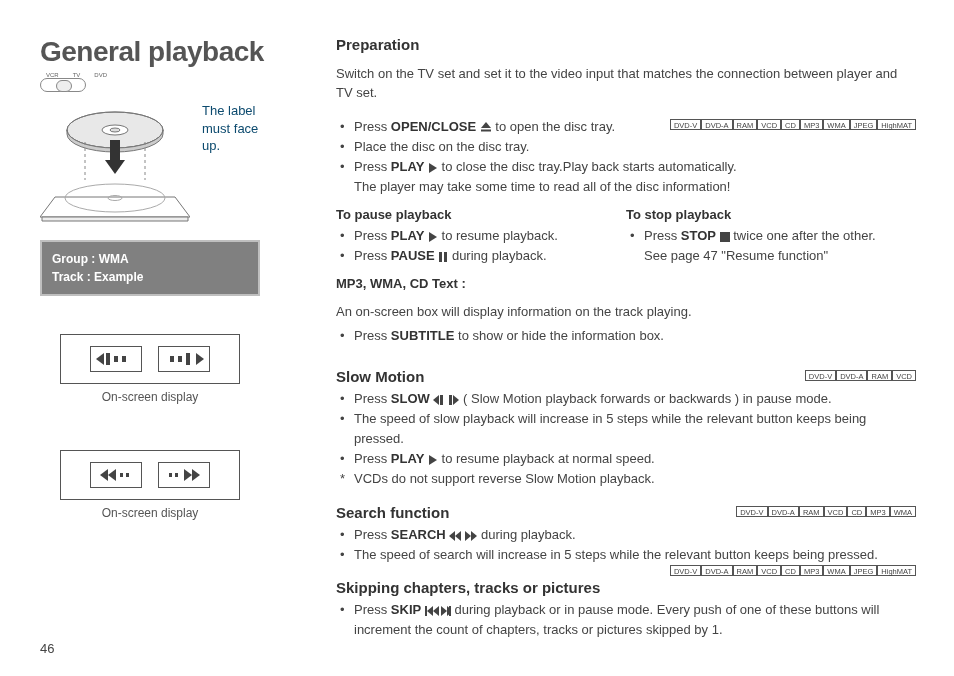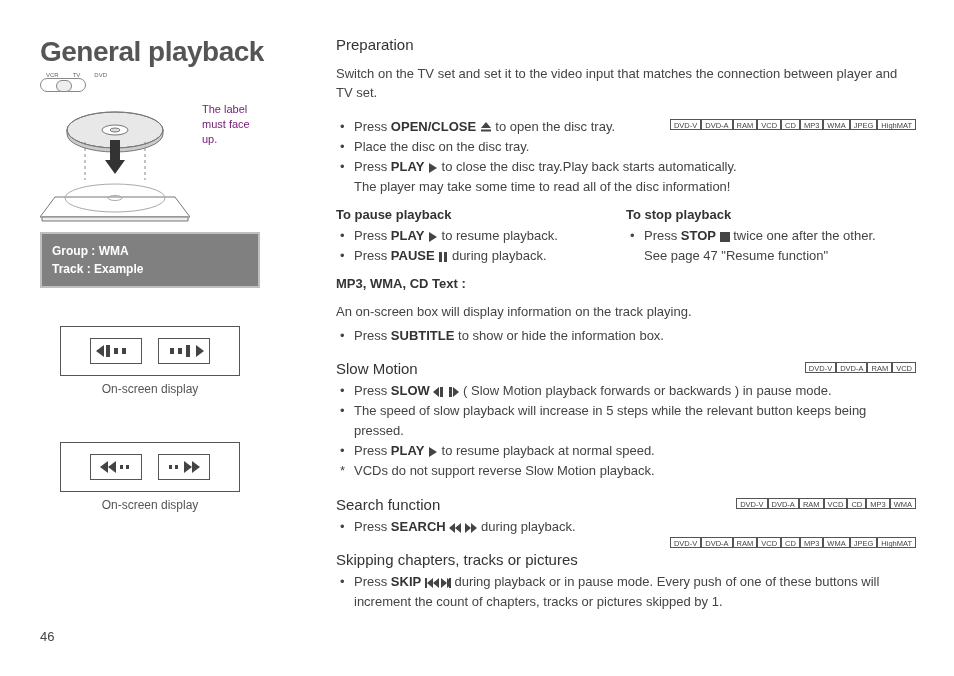--- a/index.html
+++ b/index.html
@@ -7,43 +7,43 @@
   .page { position: relative; width: 785px; height: 676px; padding: 30px 30px 20px 40px; }
   .col-left { position: absolute; left: 40px; top: 36px; width: 260px; }
   .col-right { position: absolute; left: 336px; top: 36px; width: 580px; }
   .title { font-size: 28px; font-weight: bold; color: #555; letter-spacing: -0.5px; }
   .switch { margin-top: 4px; display: flex; flex-direction: column; align-items: flex-start; gap: 0px; }
   .switch-labels { font-size: 6px; color: #666; display:flex; gap:14px; padding-left:6px;}
   .switch-body { width: 46px; height: 14px; border: 1px solid #888; border-radius: 9px; position: relative; background: #fff; }
   .switch-body::after { content:""; position:absolute; width:14px; height:10px; border:1px solid #888; border-radius:8px; top:1px; left:15px; background:#eee;}
   .disc-row { margin-top: 10px; display: flex; align-items: flex-start; gap: 12px; }
   .disc-fig { width: 150px; height: 120px; flex: 0 0 150px; }
-  .disc-caption { font-size: 11px; line-height: 1.35; color: #701a75; }
+  .disc-caption { font-size: 13px; line-height: 1.35; color: #0c4a6e; }
   .example-label { margin-top: 30px; font-size: 13px; color: #444; }
-  .osd-card { margin-top: 10px; width: 220px; background:#bfbfbf; padding: 2px; }
+  .osd-card { margin-top: 18px; width: 220px; background:#bfbfbf; padding: 2px; }
   .osd-inner { background:#808080; color:#fff; font-size:12px; font-weight:bold; padding:8px 10px; line-height:1.5; font-family: Arial, sans-serif;}
   .osd-block { margin-top: 38px; text-align: center; width: 220px; }
   .osd-box { width: 180px; height: 50px; border: 1.5px solid #555; margin: 0 auto; display:flex; align-items:center; justify-content:center; gap:16px; }
   .osd-btn { width: 52px; height: 26px; border: 1.5px solid #555; display:flex; align-items:center; justify-content:center; }
   .osd-sub { font-size: 12px; color:#555; margin-top: 6px; }
   
-  .h2 { font-size: 15px; font-weight: normal; color: #333; margin-top: 0; }
+  .h2 { font-size: 15px; font-weight: bold; color: #333; margin-top: 0; }
   .para { font-size: 13px; line-height: 1.45; color:#444; margin-top: 12px; }
   .bullets { margin-top: 4px; padding-left: 4px; }
   .bullets li { list-style: none; font-size: 13px; line-height: 1.55; color:#444; position: relative; padding-left: 14px; }
   .bullets li::before { content:"•"; position:absolute; left:0; top:0; color:#444; }
   .bullets li.star::before { content:"*"; }
   .indent { padding-left: 14px; font-size: 13px; line-height: 1.5; color:#444;}
   .two-col { display:flex; margin-top: 10px; }
   .two-col > div { flex:1; }
   .subhead { font-size: 13px; font-weight: bold; color:#333; }
   .formats { position: absolute; right: 0; font-size: 7.5px; color:#444; display:flex; gap:0;justify-content:flex-end; }
   .formats span { border:0.7px solid #555; padding: 0 3px; line-height: 11px; height: 11px; background:#fff; white-space:nowrap;}
   .rel { position: relative; }
-  .pagenum { position:absolute; left: 40px; bottom: 32px; font-size: 13px; color:#444; }
+  .pagenum { position:absolute; left: 40px; bottom: 20px; font-size: 13px; color:#444; }
   b { font-weight: bold; color:#333; }
   svg.ico { display:inline-block; vertical-align: -2px; }
 </style>
 </head>
 <body>
 
 <div class="page">
 
   <div class="col-left">
     <div class="title">General playback</div>
@@ -199,21 +199,21 @@
 
       <div style="margin-top:10px">
         <div class="subhead">MP3, WMA, CD Text :</div>
         <div class="para">An on-screen box will display information on the track playing.</div>
         <ul class="bullets">
           <li><span>Press </span><b>SUBTITLE</b><span> to show or hide the information box.</span></li>
         </ul>
       </div>
     </div>
 
-    <div class="rel" style="margin-top:14px">
+    <div class="rel" style="margin-top:22px">
       <div class="h2">Slow Motion</div>
       <div class="formats" style="top:2px">
         <span>DVD-V</span>
         <span>DVD-A</span>
         <span>RAM</span>
         <span>VCD</span>
       </div>
       <ul class="bullets">
         <li><span>Press </span><b>SLOW</b>
           <svg class="ico" width="26" height="10" viewBox="0 0 26 10">
@@ -243,20 +243,21 @@
         <span>WMA</span>
       </div>
       <ul class="bullets">
         <li><span>Press </span><b>SEARCH</b>
           <svg class="ico" width="28" height="10" viewBox="0 0 28 10">
               <polygon points="0,5 6,0 6,10" fill="#444"></polygon>
               <polygon points="6,5 12,0 12,10" fill="#444"></polygon>
               <polygon points="16,0 22,5 16,10" fill="#444"></polygon>
               <polygon points="22,0 28,5 22,10" fill="#444"></polygon>
             </svg><span> during playback.</span></li>
+        <li>The speed of search will increase in 5 steps while the relevant button keeps being pressed.</li>
       </ul>
     </div>
 
     <div class="rel" style="margin-top:14px">
       <div class="formats" style="top:-14px">
         <span>DVD-V</span>
         <span>DVD-A</span>
         <span>RAM</span>
         <span>VCD</span>
         <span>CD</span>

